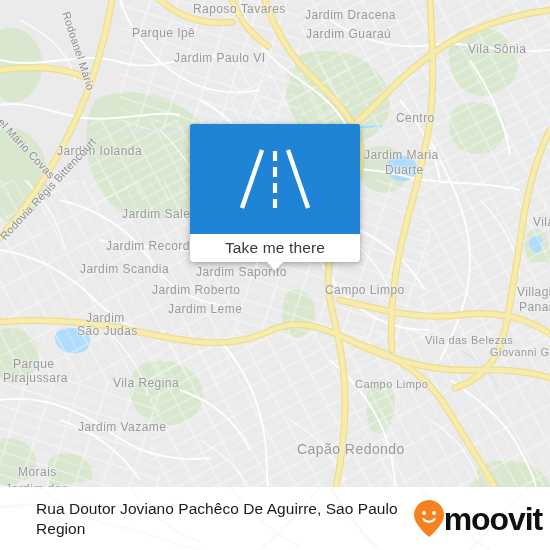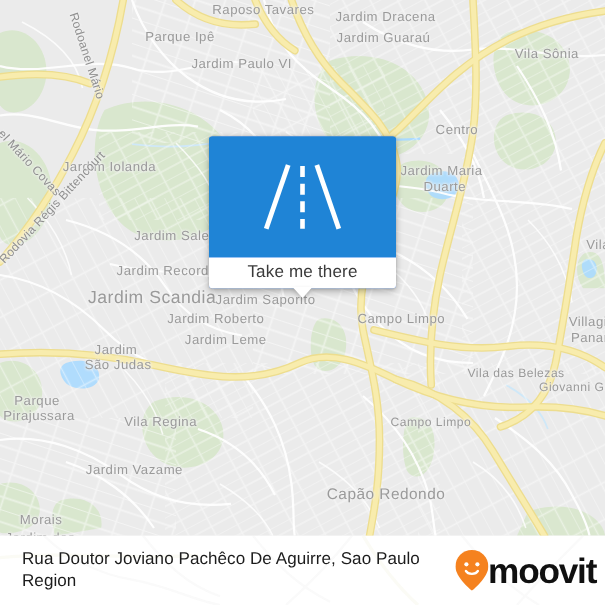--- a/index.html
+++ b/index.html
@@ -108,20 +108,21 @@
 
   
   .footer {
     position: absolute;
     left: 0; top: 487px;
     width: 550px; height: 63px;
     background: #ffffff;
     display: flex;
     align-items: center;
     overflow: hidden;
+    padding-left: 16px;
   }
   .footer-watermark {
     position:absolute; left:0; top:0; width:550px; height:63px;
     opacity:.10;
   }
   .footer-title {
     position: relative;
     margin-left: 20px;
     width: 380px;
     font-size: 15.5px;
@@ -282,21 +283,21 @@
           <div class="lbl" style="left: 468px; top: 42px; font-size: 12px;">Vila Sônia</div>
           <div class="lbl" style="left: 174px; top: 51px; font-size: 12px;">Jardim Paulo VI</div>
           <div class="lbl" style="left: 396px; top: 111px; font-size: 12px;">Centro</div>
           <div class="lbl" style="left: 57px; top: 144px; font-size: 12px;">Jardim Iolanda</div>
           <div class="lbl" style="left: 364px; top: 148px; font-size: 12px;">Jardim Maria</div>
           <div class="lbl" style="left: 385px; top: 163px; font-size: 12px;">Duarte</div>
           <div class="lbl" style="left: 530px; top: 152px; font-size: 12px; margin-left: 45px;">Par</div>
           <div class="lbl" style="left: 122px; top: 207px; font-size: 12px;">Jardim Salet</div>
           <div class="lbl" style="left: 533px; top: 215px; font-size: 12px;">Vila</div>
           <div class="lbl" style="left: 106px; top: 239px; font-size: 12px;">Jardim Record J</div>
-          <div class="lbl" style="left: 80px; top: 262px; font-size: 16px;">Jardim Scandia</div>
+          <div class="lbl" style="left: 80px; top: 262px; font-size: 12px;">Jardim Scandia</div>
           <div class="lbl" style="left: 196px; top: 265px; font-size: 12px;">Jardim Saporito</div>
           <div class="lbl" style="left: 325px; top: 283px; font-size: 12px;">Campo Limpo</div>
           <div class="lbl" style="left: 152px; top: 283px; font-size: 12px;">Jardim Roberto</div>
           <div class="lbl" style="left: 517px; top: 285px; font-size: 12px;">Villagio</div>
           <div class="lbl" style="left: 519px; top: 300px; font-size: 12px;">Panam</div>
           <div class="lbl" style="left: 168px; top: 302px; font-size: 12px;">Jardim Leme</div>
           <div class="lbl" style="left: 86px; top: 311px; font-size: 12px;">Jardim</div>
           <div class="lbl" style="left: 77px; top: 324px; font-size: 12px;">São Judas</div>
           <div class="lbl" style="left: 425px; top: 322px; font-size: 11px; margin-top: 12px;">Vila das Belezas</div>
           <div class="lbl" style="left: 490px; top: 346px; font-size: 11px;">Giovanni Gron</div>

